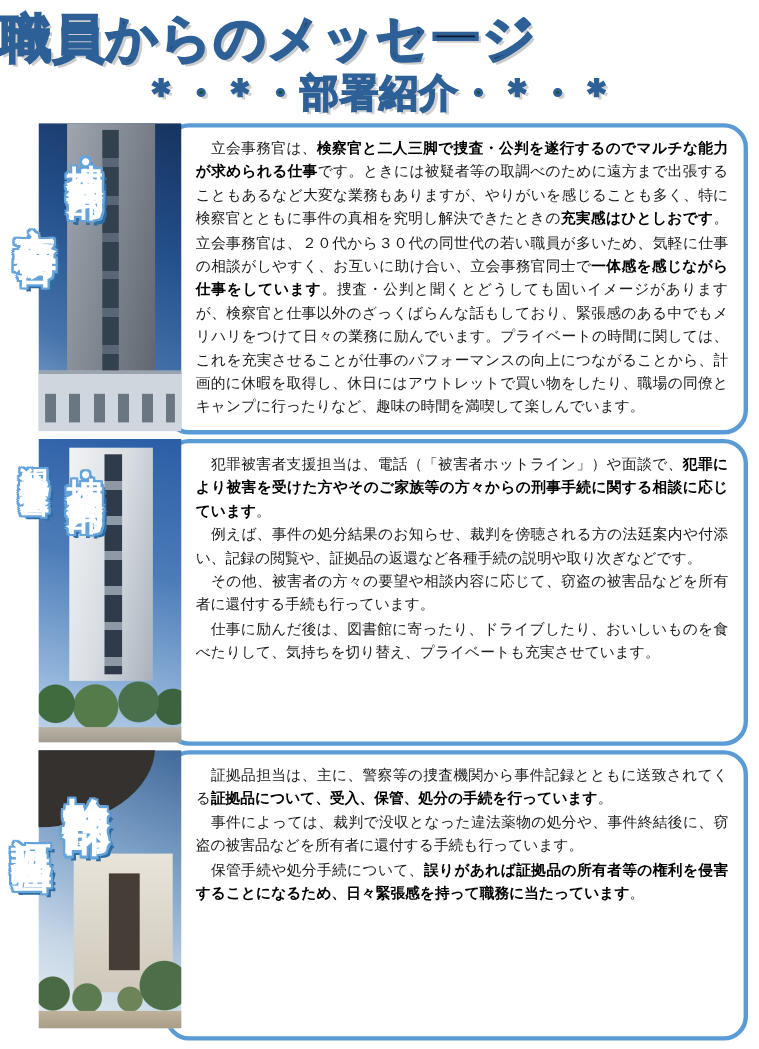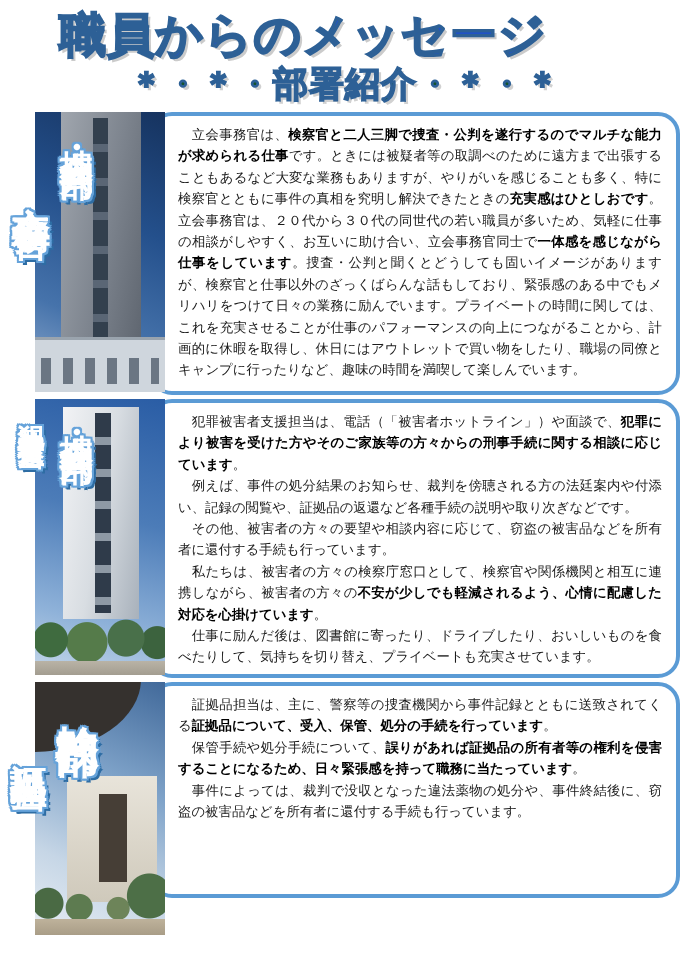--- a/index.html
+++ b/index.html
@@ -3,38 +3,38 @@
 <meta charset="utf-8">
 <style>
   html,body{margin:0;padding:0;}
   body{
     width:690px;height:954px;position:relative;overflow:hidden;
     background:#ffffff;
     font-family:"Liberation Sans","DejaVu Sans",sans-serif;
   }
   
   .page-title{
-    position:absolute;top:4px;left:0;width:547px;text-align:right;
+    position:absolute;top:4px;left:0;width:547px;text-align:left;
     font-size:47px;font-weight:900;letter-spacing:1px;
-    color:#1d4ed8;-webkit-text-stroke:2px #2d6096;
+    color:#0f172a;-webkit-text-stroke:2px #2d6096;
     text-shadow:3px 3px 0 rgba(140,140,140,.45);
     white-space:nowrap;
   }
   .page-subtitle{
     position:absolute;top:61px;left:0;width:690px;text-align:center;
     font-size:35px;font-weight:900;letter-spacing:1px;
     color:#14532d;-webkit-text-stroke:1.6px #2d6096;
     text-shadow:3px 3px 0 rgba(140,140,140,.4);
     white-space:nowrap;
   }
   
   .section{position:absolute;left:0;width:690px;}
   .sec1{top:112px;height:283px;}
   .sec2{top:399px;height:279px;padding-left:28px;}
-  .sec3{top:682px;height:216px;}
+  .sec3{top:682px;height:264px;}
 
   .bubble{
     position:absolute;left:150px;top:0;bottom:0;width:530px;
     box-sizing:border-box;background:#fff;
     border:4px solid #5b9bd5;border-radius:22px;
     padding:8px 14px 6px 24px;z-index:1;
   }
   .para{
     margin:0;font-size:13.4px;line-height:21.4px;color:#1a1a1a;
     text-align:justify;
@@ -120,38 +120,37 @@
         <div class="layer lowrise-win"></div>
       </div>
       <div class="vlabel division">捜査・公判部門</div>
       <div class="vlabel role">立会事務官</div>
     </section>
     <section class="section sec2">
       <div class="bubble">
         <p class="para"><span>　犯罪被害者支援担当は、電話（「被害者ホットライン」）や面談で、</span><b>犯罪により被害を受けた方やそのご家族等の方々からの刑事手続に関する相談に応じています</b><span>。</span></p>
         <p class="para"><span>　例えば、事件の処分結果のお知らせ、裁判を傍聴される方の法廷案内や付添い、記録の閲覧や、証拠品の返還など各種手続の説明や取り次ぎなどです。</span></p>
         <p class="para"><span>　その他、被害者の方々の要望や相談内容に応じて、窃盗の被害品などを所有者に還付する手続も行っています。</span></p>
-        <p class="para"><span>　私たちは、被害者の方々の検察庁窓口として、検察官や関係機関と相互に連携しながら、被害者の方々の</span><b>不安が少しでも軽減されるよう、心情に配慮した対応を心掛けています</b><span>。</span></p>
         <p class="para"><span>　仕事に励んだ後は、図書館に寄ったり、ドライブしたり、おいしいものを食べたりして、気持ちを切り替え、プライベートも充実させています。</span></p>
       </div>
       <div class="photo p2">
         <div class="layer sky"></div>
         <div class="layer tower"></div>
         <div class="layer tower-win"></div>
         <div class="layer trees"></div>
         <div class="layer ground"></div>
       </div>
       <div class="vlabel division">捜査・公判部門</div>
       <div class="vlabel role">犯罪被害者支援担当</div>
     </section>
     <section class="section sec3">
       <div class="bubble">
         <p class="para"><span>　証拠品担当は、主に、警察等の捜査機関から事件記録とともに送致されてくる</span><b>証拠品について、受入、保管、処分の手続を行っています</b><span>。</span></p>
+        <p class="para"><span>　事件によっては、裁判で没収となった違法薬物の処分や、事件終結後に、窃盗の被害品などを所有者に還付する手続も行っています。</span></p>
         <p class="para"><span>　保管手続や処分手続について、</span><b>誤りがあれば証拠品の所有者等の権利を侵害することになるため、日々緊張感を持って職務に当たっています</b><span>。</span></p>
-        <p class="para"><span>　事件によっては、裁判で没収となった違法薬物の処分や、事件終結後に、窃盗の被害品などを所有者に還付する手続も行っています。</span></p>
       </div>
       <div class="photo p3">
         <div class="layer sky"></div>
         <div class="layer roof"></div>
         <div class="layer face"></div>
         <div class="layer door"></div>
         <div class="layer shrubs"></div>
         <div class="layer ground"></div>
       </div>
       <div class="vlabel division">検務部門</div>

